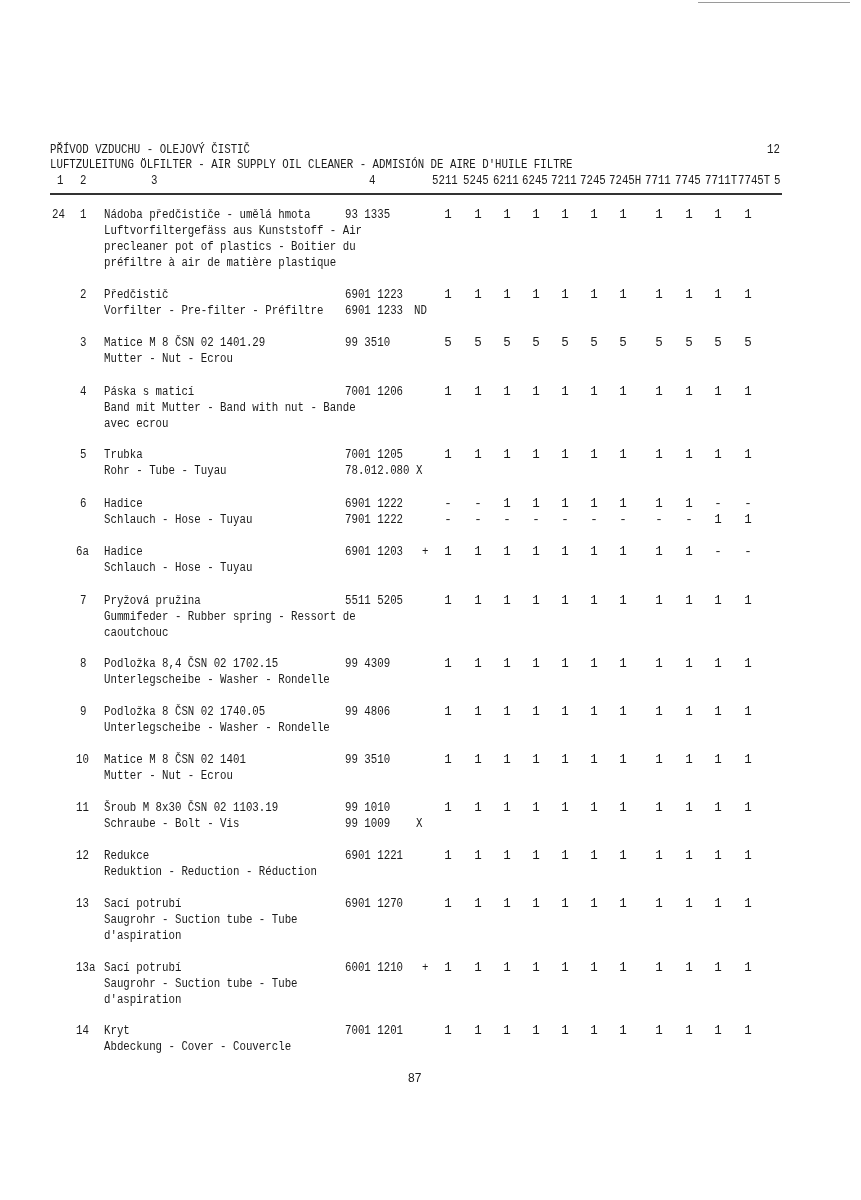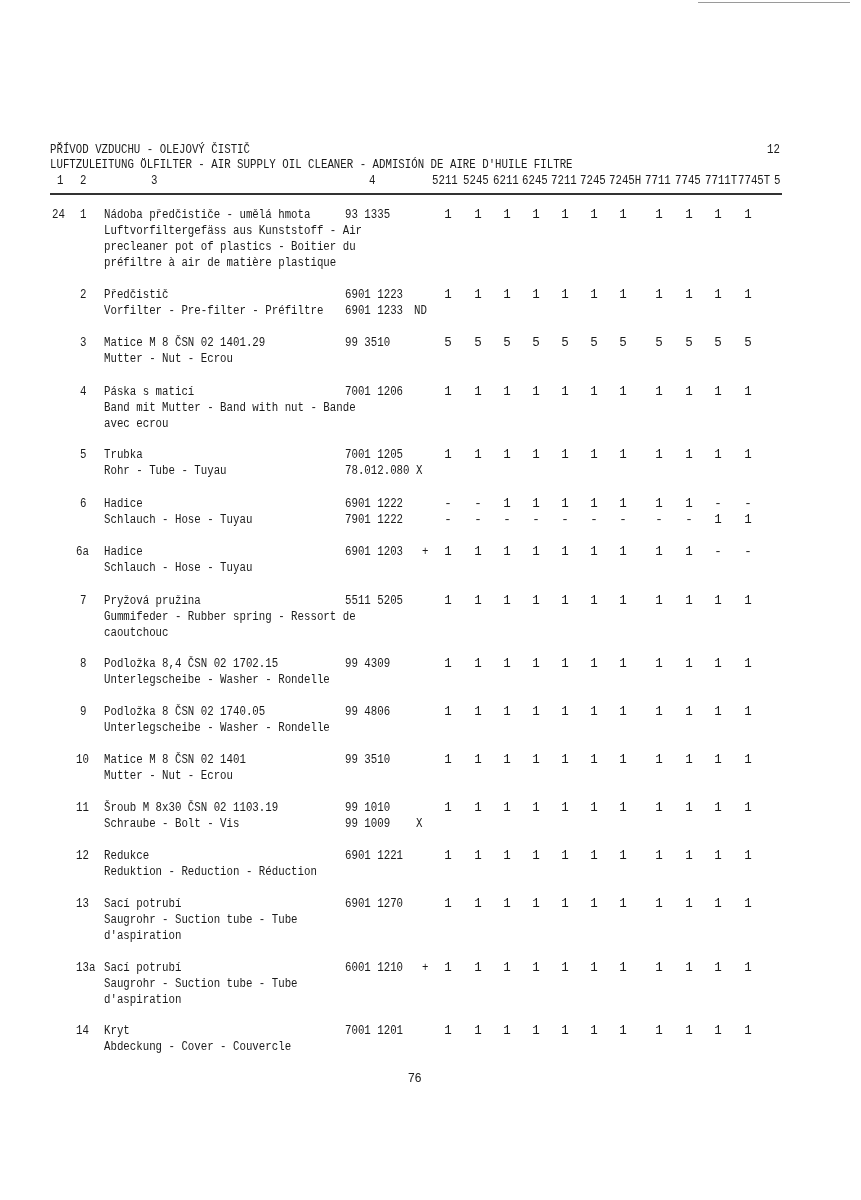--- a/index.html
+++ b/index.html
@@ -346,13 +346,13 @@
       <span class="qty" style="left: 558px; top: 0px;">1</span>
       <span class="qty" style="left: 587px; top: 0px;">1</span>
       <span class="qty" style="left: 616px; top: 0px;">1</span>
       <span class="qty" style="left: 652px; top: 0px;">1</span>
       <span class="qty" style="left: 682px; top: 0px;">1</span>
       <span class="qty" style="left: 711px; top: 0px;">1</span>
       <span class="qty" style="left: 741px; top: 0px;">1</span>
     </div>
   </div>
 
-<div class="footer">76</div>
+<div class="footer">87</div>
 
 </body></html>

